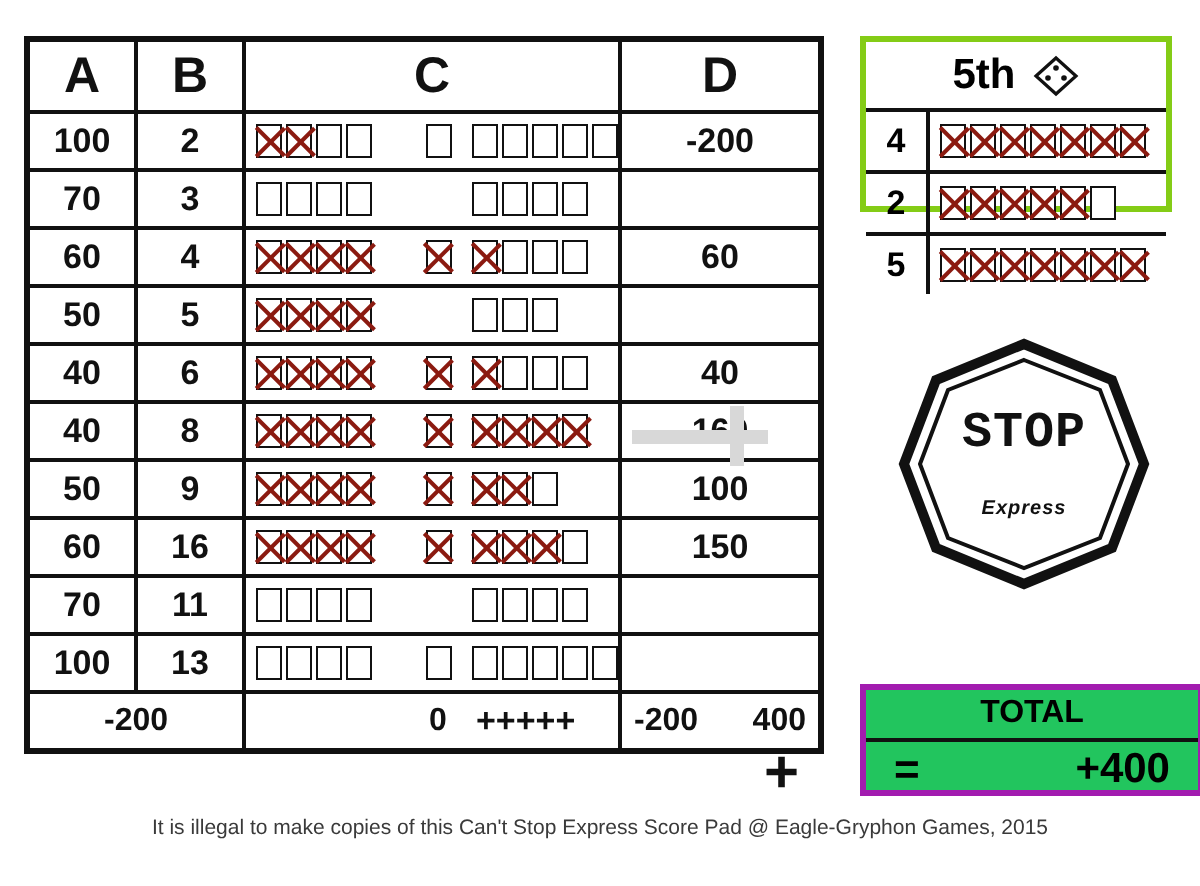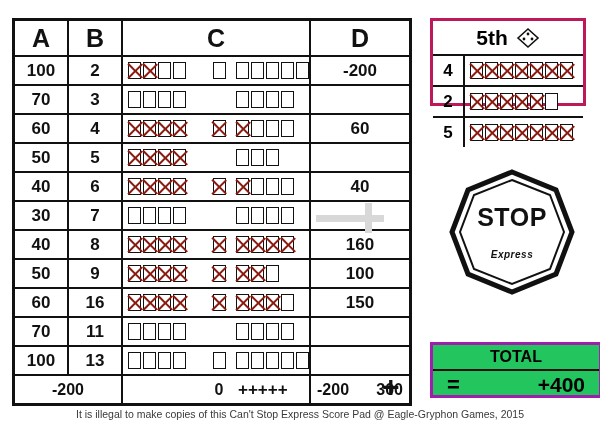--- a/index.html
+++ b/index.html
@@ -52,21 +52,21 @@
     content:"";position:absolute;left:50%;top:50%;
     width:1.5px;height:20px;background:#8b1a10;
     transform-origin:center;
   }
   .bx.x::before{transform:translate(-50%,-50%) rotate(45deg);}
   .bx.x::after{transform:translate(-50%,-50%) rotate(-45deg);}
 
   
   .fifth{
     position:absolute;left:430px;top:18px;width:156px;height:88px;
-    border:3px solid #be185d;background:#fff;box-sizing:border-box;
+    border:3px solid #84cc16;background:#fff;box-sizing:border-box;
   }
   .fifth-hdr{
     height:33px;border-bottom:2px solid #111;
     display:flex;align-items:center;justify-content:center;gap:8px;
     font-size:21px;font-weight:bold;
   }
   .die-icon{width:24px;height:22px;}
   .fifth-row{
     height:29px;border-bottom:2px solid #111;
     display:flex;align-items:center;
@@ -83,21 +83,21 @@
   .logo{
     position:absolute;left:448px;top:168px;width:128px;height:128px;
   }
   .logo svg{display:block;}
   .logo-text{
     position:absolute;left:0;top:0;width:128px;height:128px;
     display:flex;flex-direction:column;align-items:center;justify-content:center;
     font-weight:bold;color:#111;letter-spacing:0.5px;
   }
   .logo-l1{font-size:25px;line-height:22px;}
-  .logo-l2{font-size:25px;line-height:24px;}
+  .logo-l2{font-size:25px;line-height:24px;font-family:Liberation Mono, monospace;}
   .logo-l3{font-size:10px;font-style:italic;margin-top:20px;}
 
   
   .total{
     position:absolute;left:430px;top:342px;width:172px;height:56px;
     border:3px solid #a21caf;box-sizing:border-box;background:#22c55e;
   }
   .total-hdr{
     height:24px;border-bottom:2px solid #111;
     display:flex;align-items:center;justify-content:center;
@@ -249,42 +249,20 @@
               </div>
               <div class="c-right">
                 <span class="bx x"></span>
                 <span class="bx"></span>
                 <span class="bx"></span>
                 <span class="bx"></span>
               </div>
             </div>
           </td>
           <td class="row-cell col-d score-cell">40</td>
-        </tr>
-        <tr class="row-cell">
-          <td class="row-cell col-a">30</td>
-          <td class="row-cell col-b">7</td>
-          <td class="row-cell col-c">
-            <div class="c-split">
-              <div class="c-left">
-                <span class="bx"></span>
-                <span class="bx"></span>
-                <span class="bx"></span>
-                <span class="bx"></span>
-              </div>
-              <div class="c-mid"></div>
-              <div class="c-right">
-                <span class="bx"></span>
-                <span class="bx"></span>
-                <span class="bx"></span>
-                <span class="bx"></span>
-              </div>
-            </div>
-          </td>
-          <td class="row-cell col-d score-cell"></td>
         </tr>
         <tr class="row-cell">
           <td class="row-cell col-a">40</td>
           <td class="row-cell col-b">8</td>
           <td class="row-cell col-c">
             <div class="c-split">
               <div class="c-left">
                 <span class="bx x"></span>
                 <span class="bx x"></span>
                 <span class="bx x"></span>
@@ -404,21 +382,21 @@
       <td>
         <div class="c-split">
           <div class="c-left" style="justify-content:center;"></div>
           <div class="c-mid">0</div>
           <div class="c-right" style="justify-content:flex-start;padding-left:6px;font-size:17px;">+++++</div>
         </div>
       </td>
       <td>
         <div style="display:flex;align-items:center;justify-content:space-between;padding:0 6px;">
           <span>-200</span>
-          <span>300</span>
+          <span>400</span>
         </div>
       </td>
     </tr>
   </tbody>
     </table>
 
   <div class="plus-d">+</div>
 
   <div class="grey-plus">
     <div class="h"></div>

